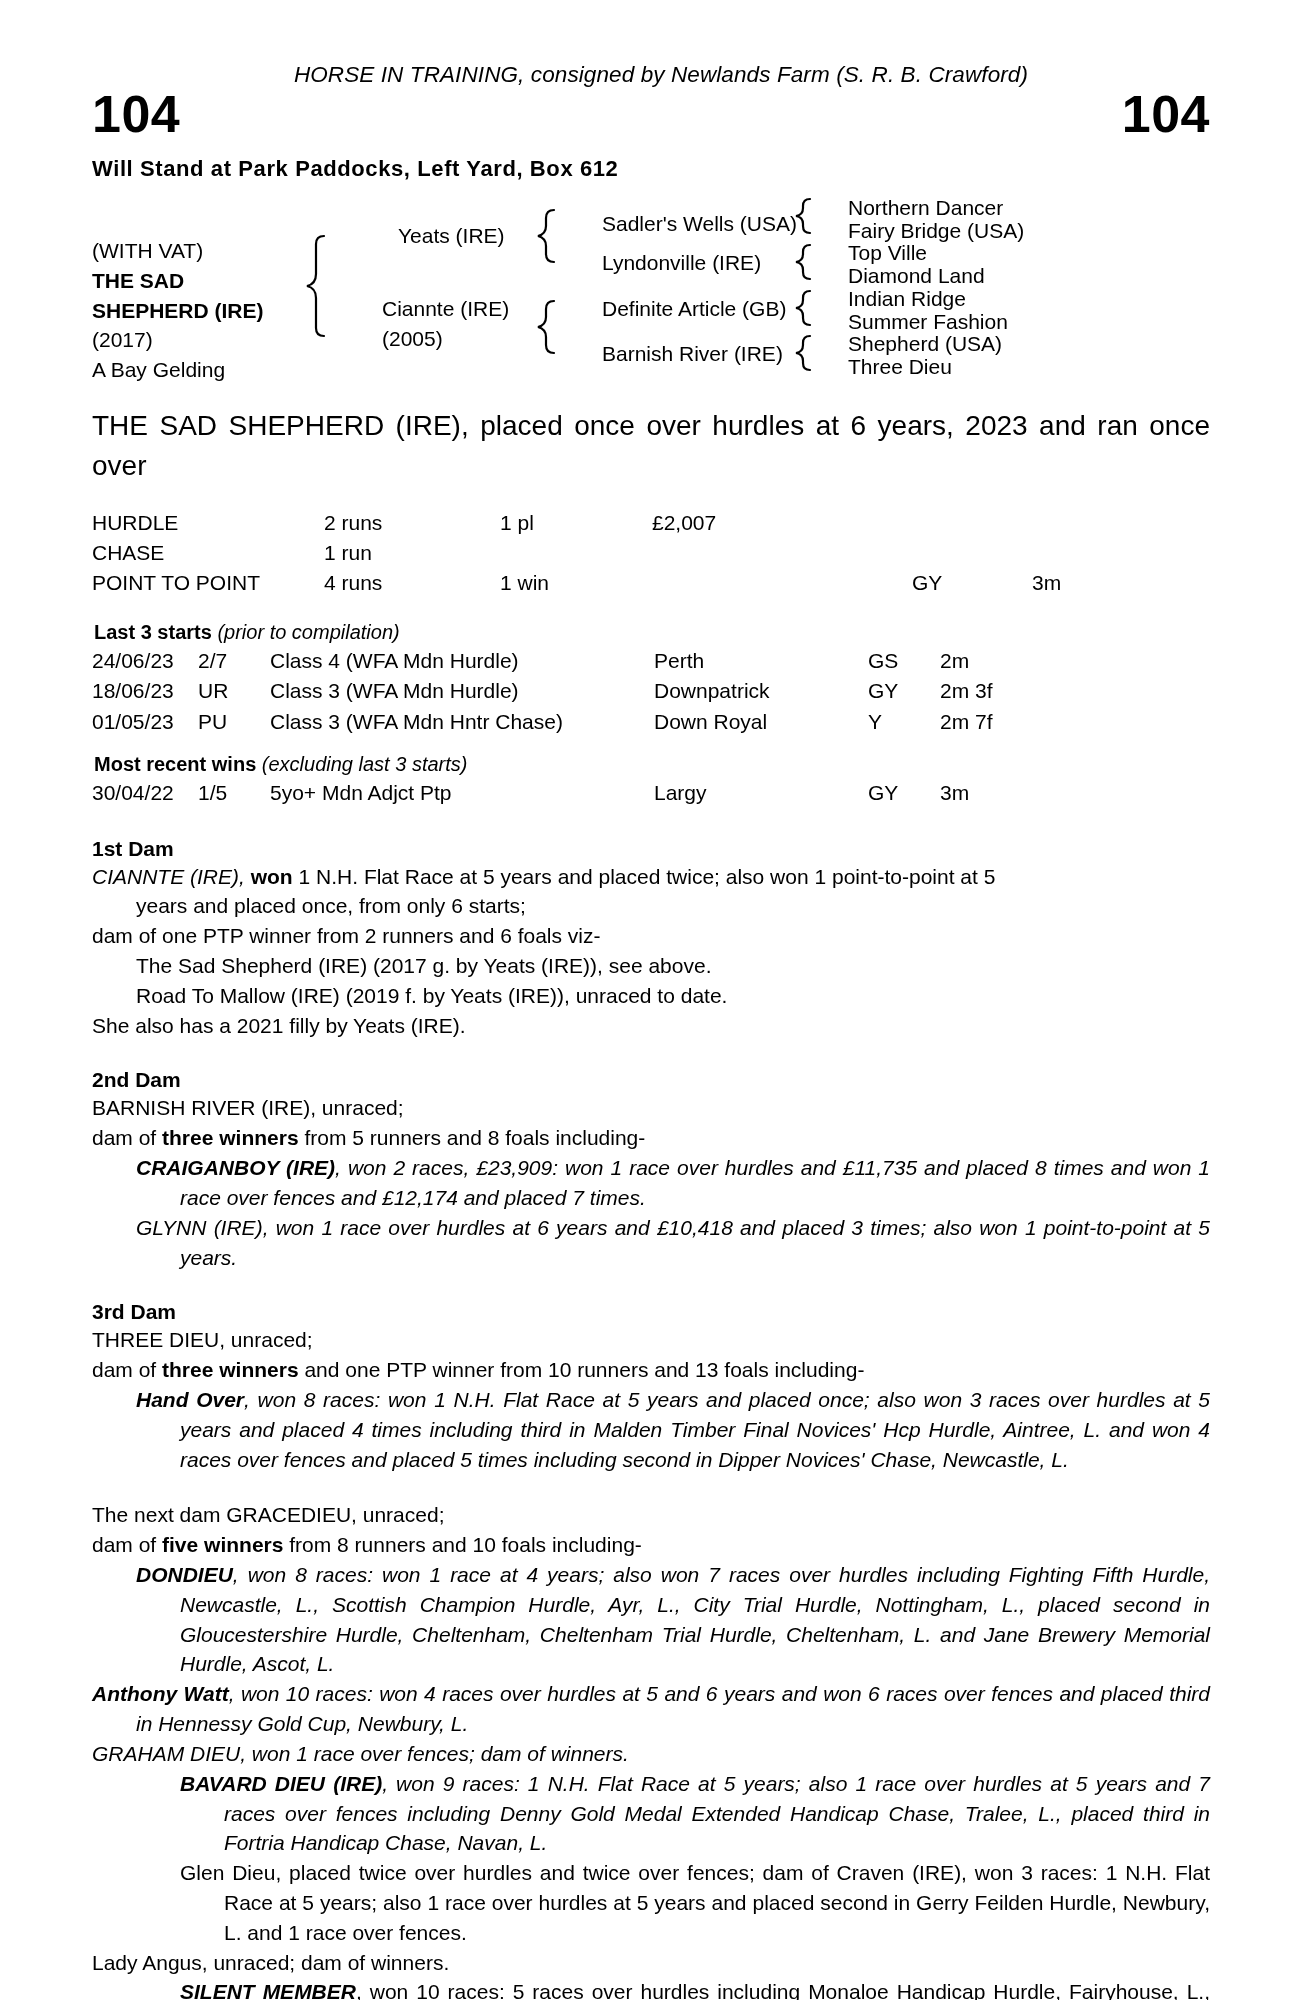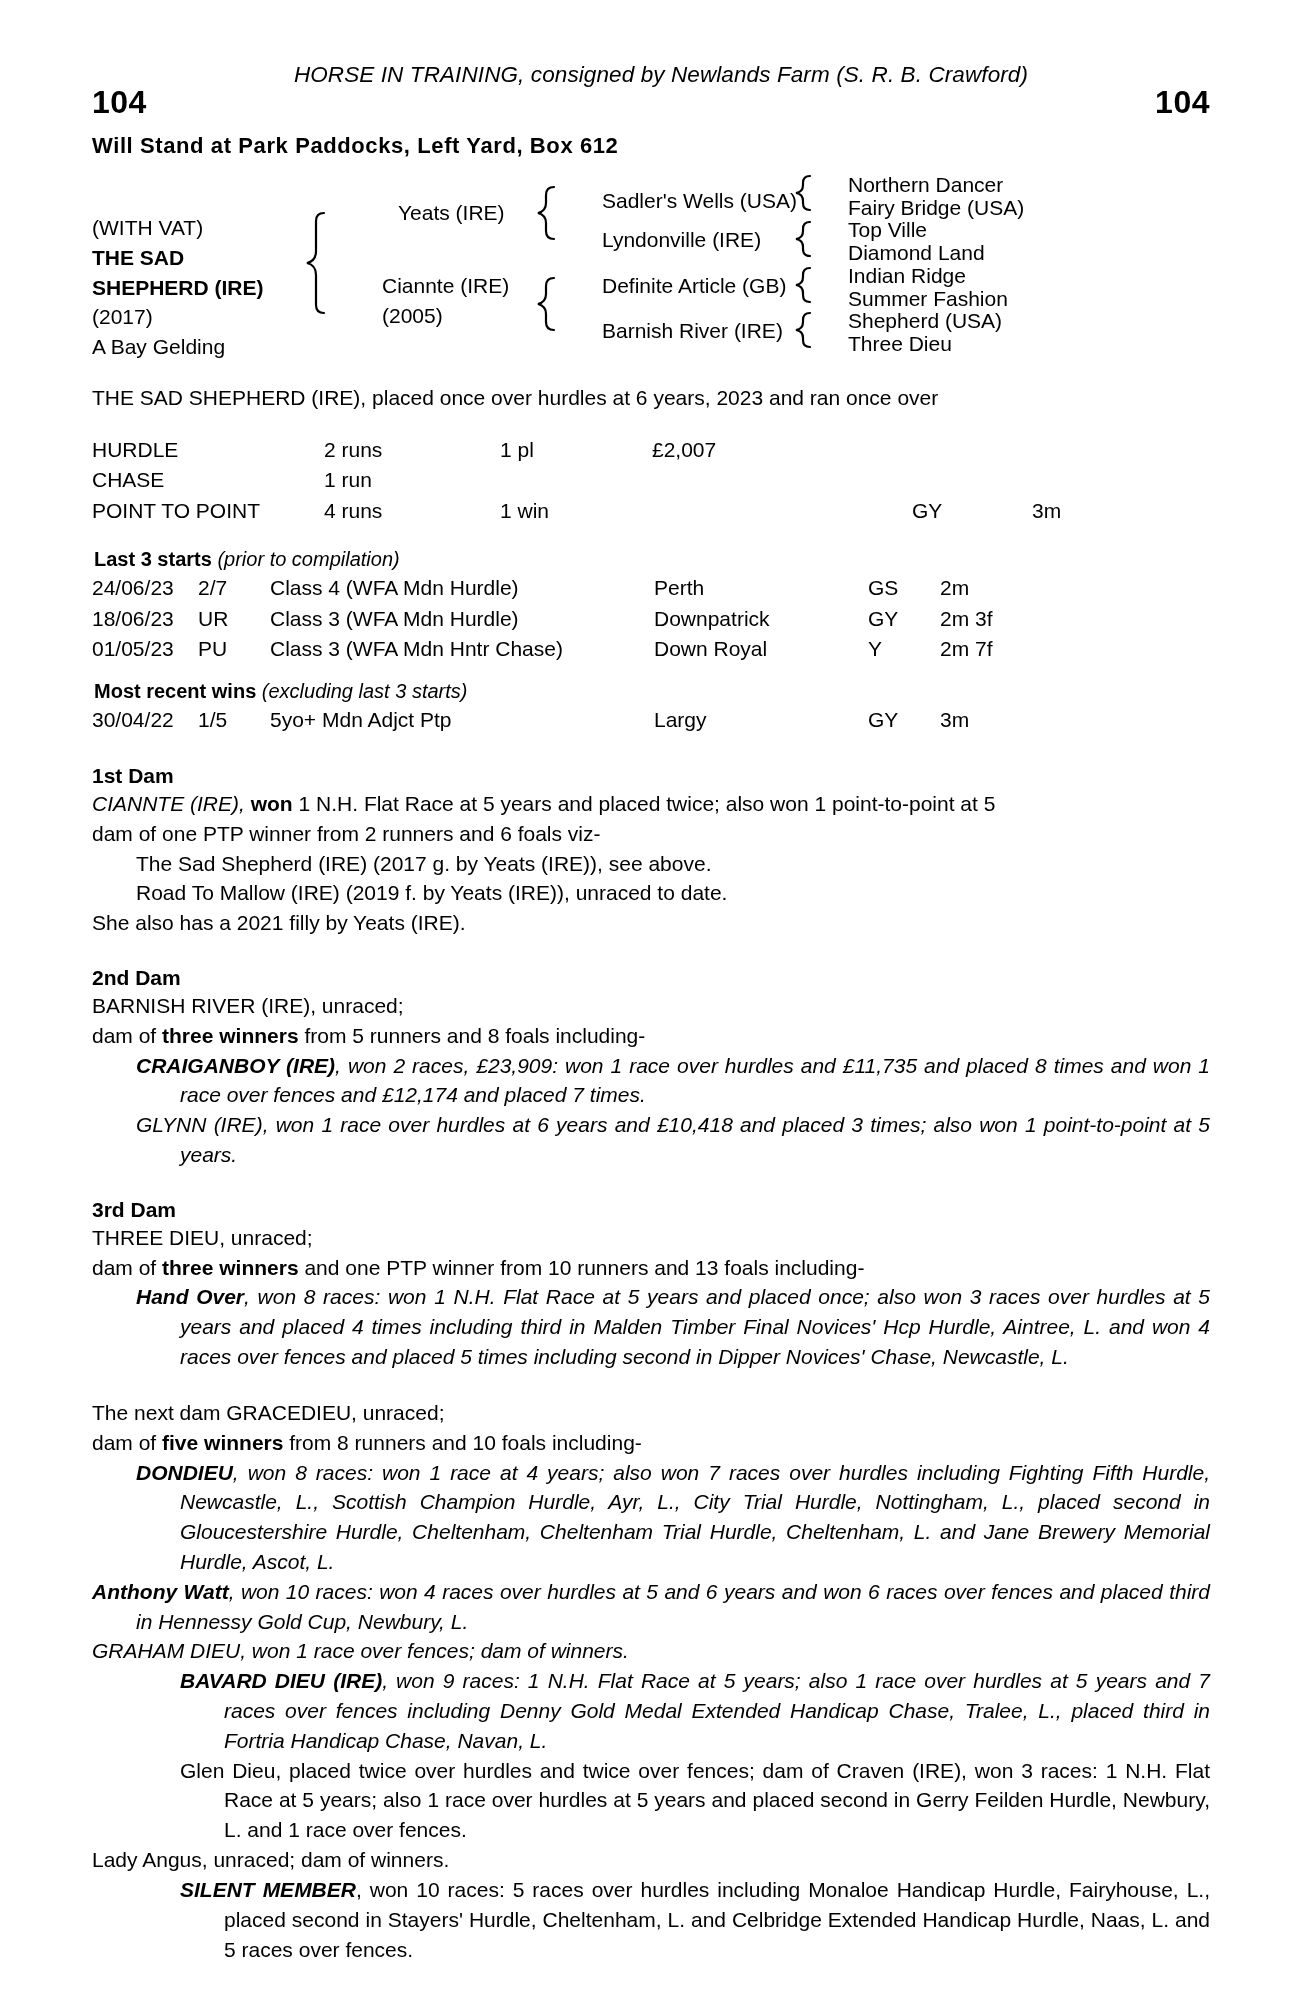--- a/index.html
+++ b/index.html
@@ -31,21 +31,21 @@
     font-size: 22.5px;
     letter-spacing: 0.1px;
     margin: 0 0 2px 0;
     padding-left: 20px;
   }
   .lot-row {
     display: flex;
     justify-content: space-between;
     align-items: flex-start;
     font-weight: bold;
-    font-size: 32px;
+    font-size: 52px;
     letter-spacing: 0.5px;
     margin: -6px 0 12px 0;
   }
   .standline {
     font-weight: bold;
     font-size: 22px;
     letter-spacing: 0.6px;
     margin: 4px 0 14px 0;
   }
   
@@ -124,21 +124,21 @@
   .brace-svg {
     position: absolute;
     left: 0;
     top: 0;
     width: 1040px;
     height: 180px;
     pointer-events: none;
   }
   
   .summary {
-    font-size: 21px;
+    font-size: 28px;
     line-height: 1.42;
     text-align: justify;
     margin: 30px 0 22px 0;
     text-indent: 0;
   }
   .summary .ind { display: block; padding-left: 44px; }
   
   .stats {
     font-size: 21px;
     line-height: 1.45;
@@ -331,20 +331,21 @@
       <span class="r-desc">5yo+ Mdn Adjct Ptp</span>
       <span class="r-course">Largy</span>
       <span class="r-going">GY</span>
       <span class="r-dist">3m</span>
     </div>
   </div>
 
   <div class="dam-head">1st Dam</div>
   <div class="body-text">
     <p><span class="it">CIANNTE (IRE),</span> <span class="b">won</span> <span>1 N.H. Flat Race at 5 years and placed twice; also won 1 point-to-point at 5</span></p>
+    <p class="i1">years and placed once, from only 6 starts;</p>
     <p>dam of one PTP winner from 2 runners and 6 foals viz-</p>
     <p class="i1">The Sad Shepherd (IRE) (2017 g. by Yeats (IRE)), see above.</p>
     <p class="i1">Road To Mallow (IRE) (2019 f. by Yeats (IRE)), unraced to date.</p>
     <p>She also has a 2021 filly by Yeats (IRE).</p>
   </div>
 
   <div class="dam-head">2nd Dam</div>
   <div class="body-text">
     <p>BARNISH RIVER (IRE), unraced;</p>
     <p><span>dam of </span><span class="b">three winners</span><span> from 5 runners and 8 foals including-</span></p>

